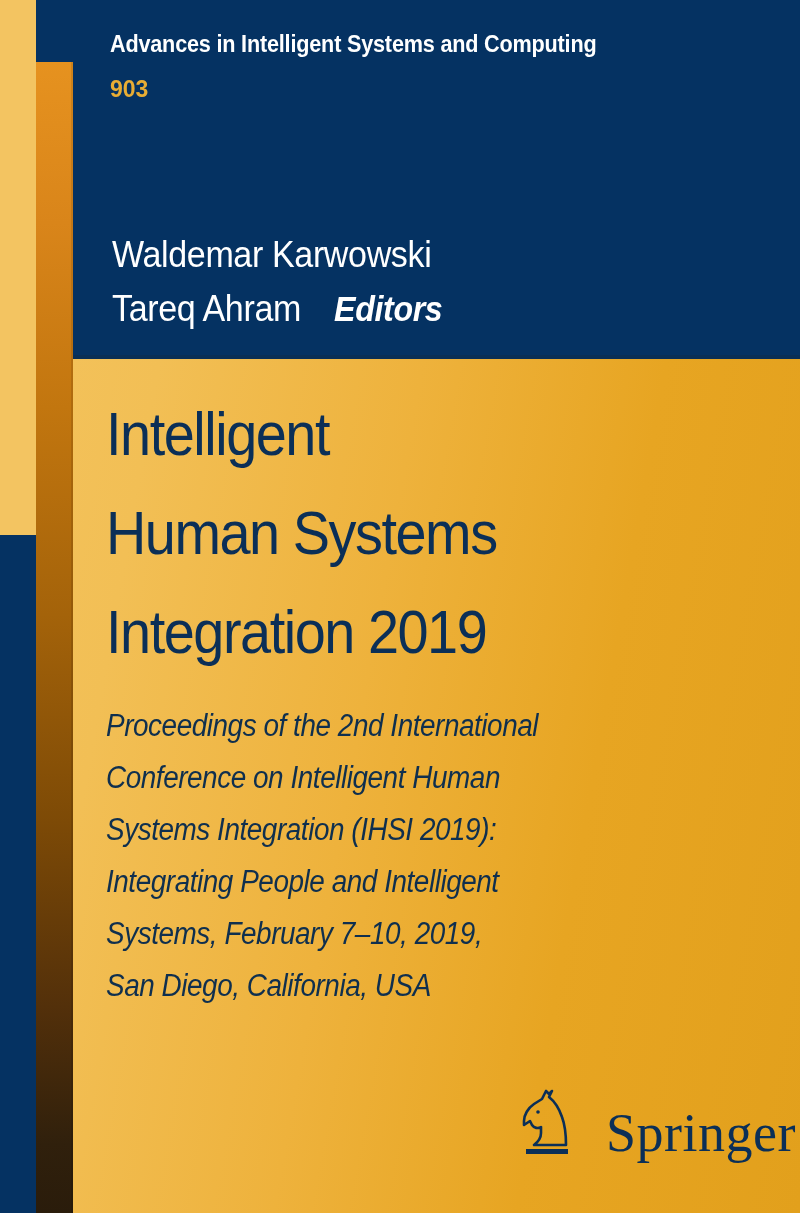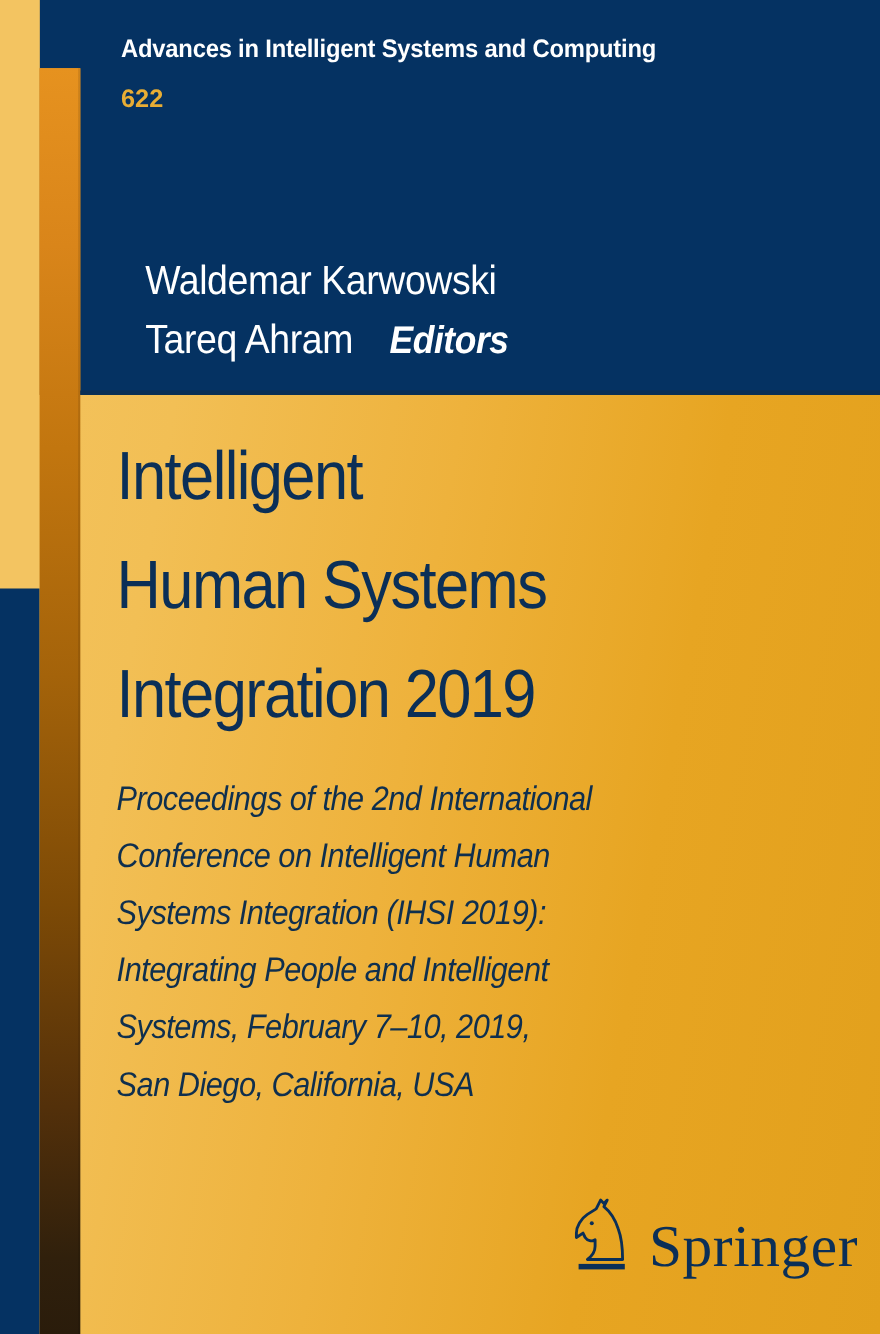--- a/index.html
+++ b/index.html
@@ -114,21 +114,20 @@
     font-size: 23px;
     font-weight: bold;
     color: #e8ad34;
     letter-spacing: 0px;
   }
 
   .editors {
     position: absolute;
     left: 112px; top: 228px;
     width: 620px;
-    margin-left: 20px;
   }
   .editor-line {
     font-family: "Liberation Sans", sans-serif;
     font-size: 37px;
     font-weight: normal;
     color: #ffffff;
     line-height: 1.45;
     letter-spacing: -0.4px;
     transform: scaleX(0.92);
     transform-origin: left center;
@@ -181,21 +180,21 @@
     transform-origin: left center;
     white-space: nowrap;
   }
 
   
   .springer-logo {
     position: absolute;
     left: 516px; top: 1085px;
     display: flex;
     align-items: flex-end;
-    gap: 12px;
+    gap: 28px;
   }
   .knight-mark {
     width: 62px;
     height: 74px;
     display: block;
   }
   .springer-word {
     font-family: "Liberation Serif", serif;
     font-size: 54px;
     color: #0b2f57;
@@ -212,21 +211,21 @@
   <div class="navy-block"></div>
   <div class="edge-strip-top"></div>
   <div class="edge-strip-bottom"></div>
   <div class="navy-block-notch"></div>
   <div class="accent-band"></div>
   <div class="accent-band-edge"></div>
   <div class="navy-bottom-rule"></div>
 
   <div class="series-bar">
     <span class="series-title">Advances in Intelligent Systems and Computing</span>
-    <span class="series-number">622</span>
+    <span class="series-number">903</span>
   </div>
 
   <div class="editors">
     <div class="editor-line">Waldemar Karwowski</div>
     <div class="editor-line editor-row2">
       <span>Tareq Ahram</span>
       <span class="editors-label">Editors</span>
     </div>
   </div>
 

